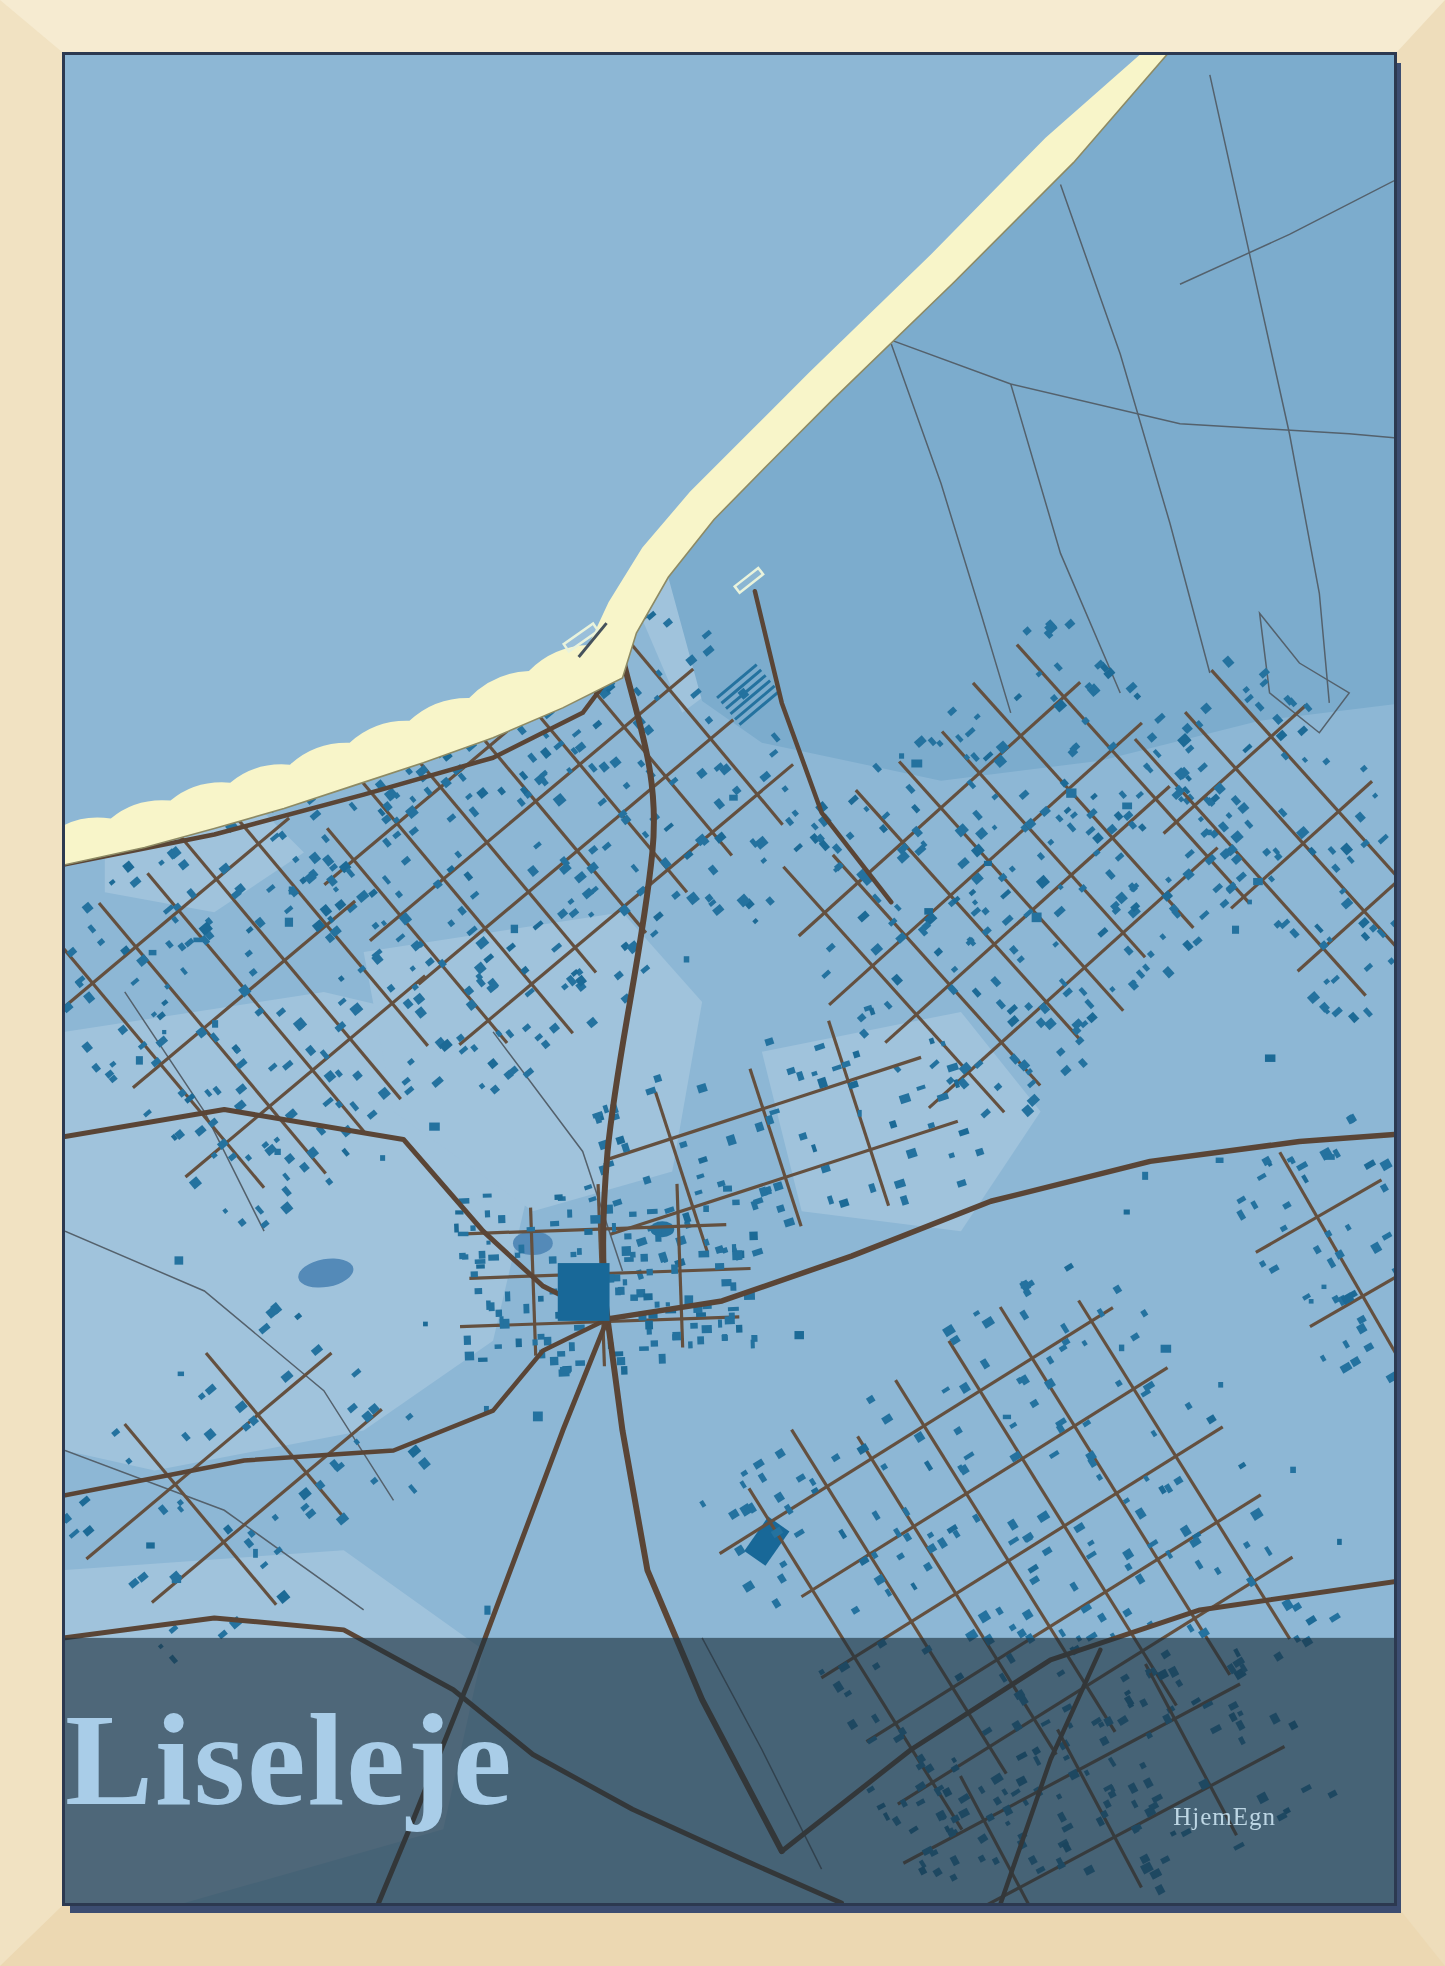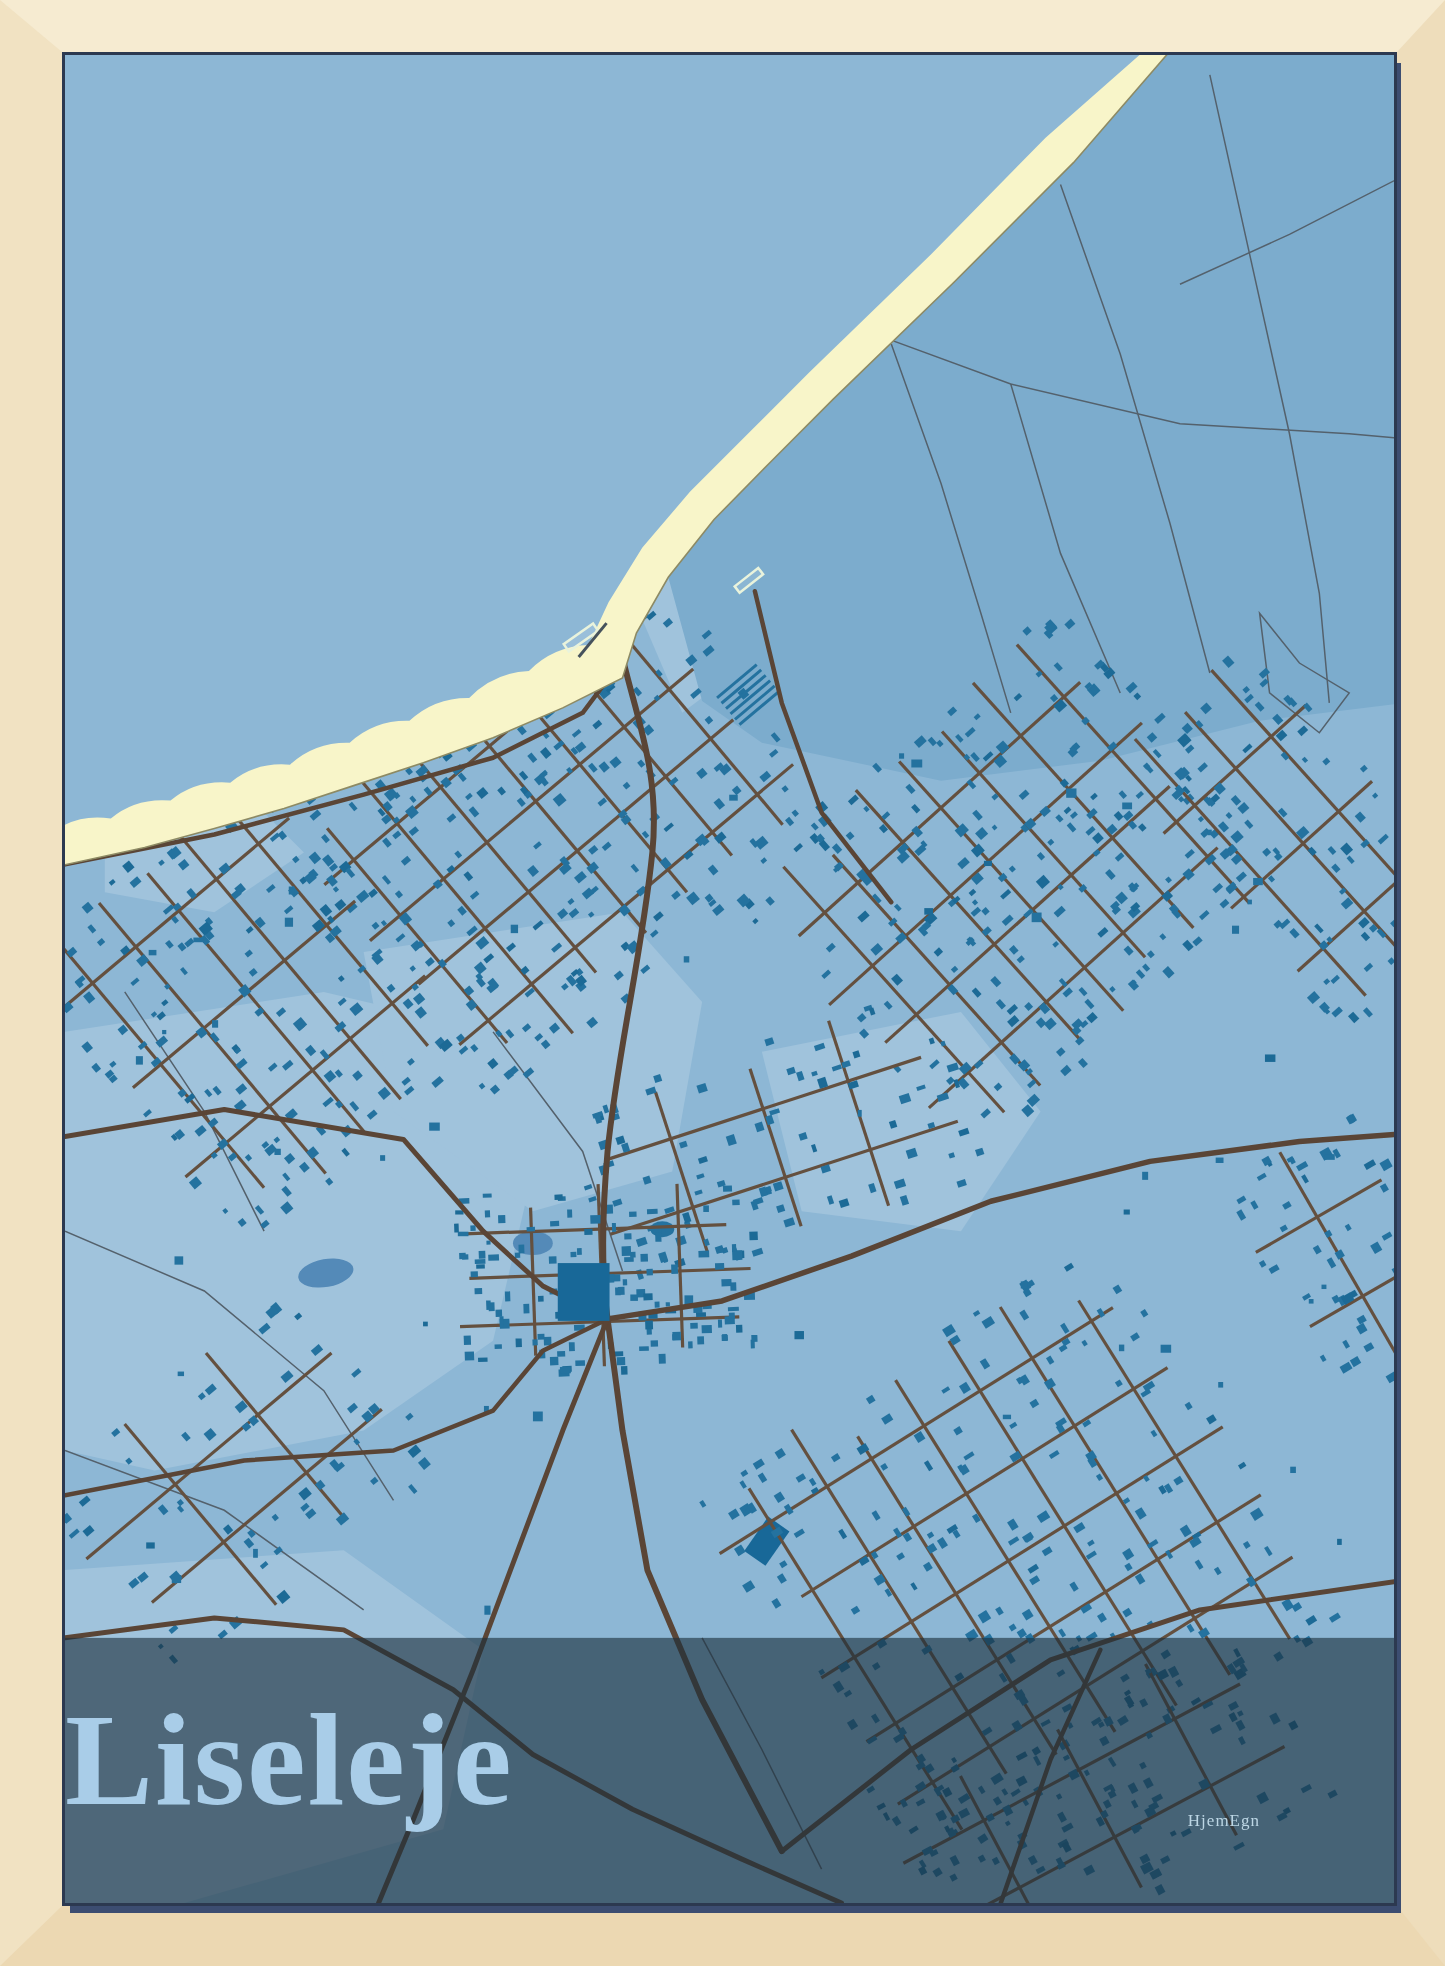--- a/index.html
+++ b/index.html
@@ -22,23 +22,23 @@
     display:flex;align-items:center;justify-content:flex-start;
     pointer-events:none;
   }
   .poster-title{
     font-family:"Liberation Serif","DejaVu Serif",serif;
     font-weight:700;font-size:132px;line-height:1;
     color:var(--title_text,#a9cde8);letter-spacing:2px;
     transform:translateY(-10px);
   }
   .brand-logo{
-    position:absolute;right:134px;bottom:72px;
+    position:absolute;right:118px;bottom:72px;
     font-family:"Liberation Serif","DejaVu Serif",serif;
-    font-size:17px;color:var(--logo_text,#bdd6e4);letter-spacing:1px;
+    font-size:25px;color:var(--logo_text,#bdd6e4);letter-spacing:1px;
   }
 </style>
 </head>
 <body>
 
 <div class="canvas">
   <div class="poster">
     <svg class="map-svg" id="map" viewBox="0 0 1335 1854" preserveAspectRatio="none">
         <rect x="-10" y="-10" width="1355" height="1874" fill="#8db7d5"></rect>
         <defs>

